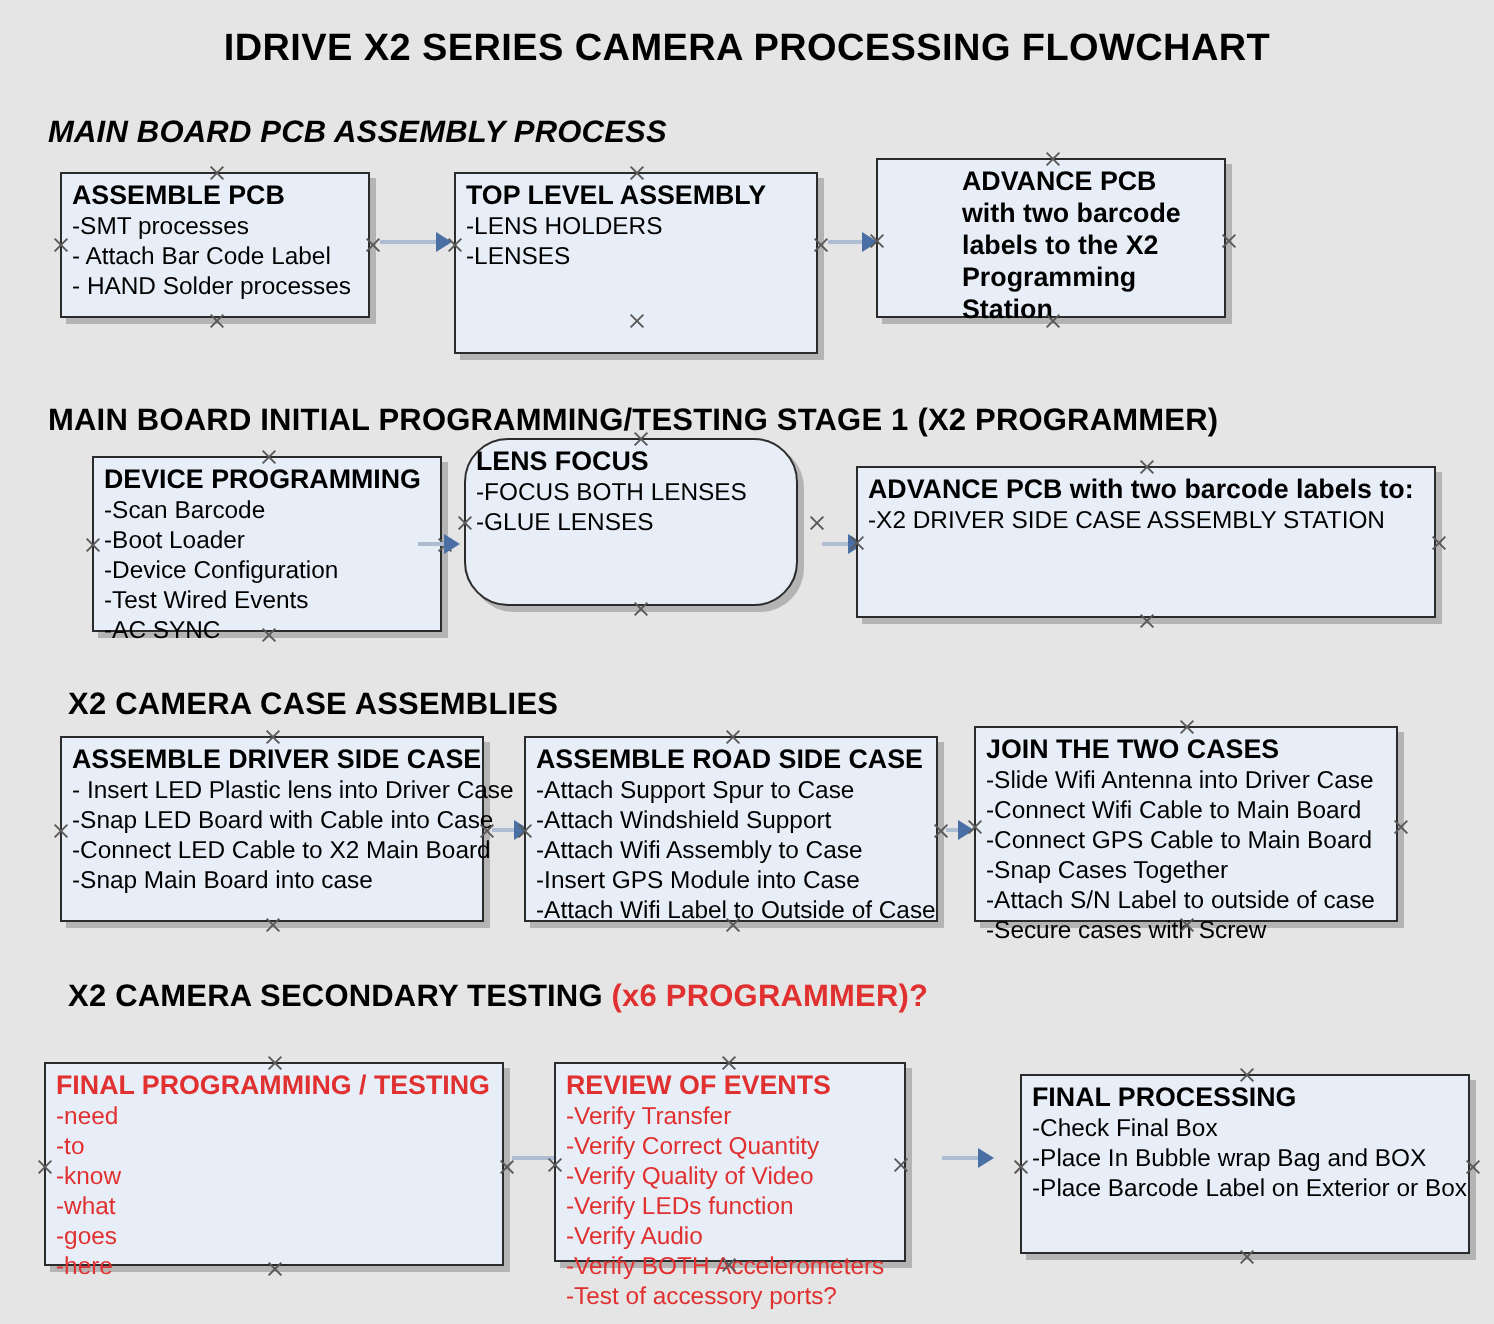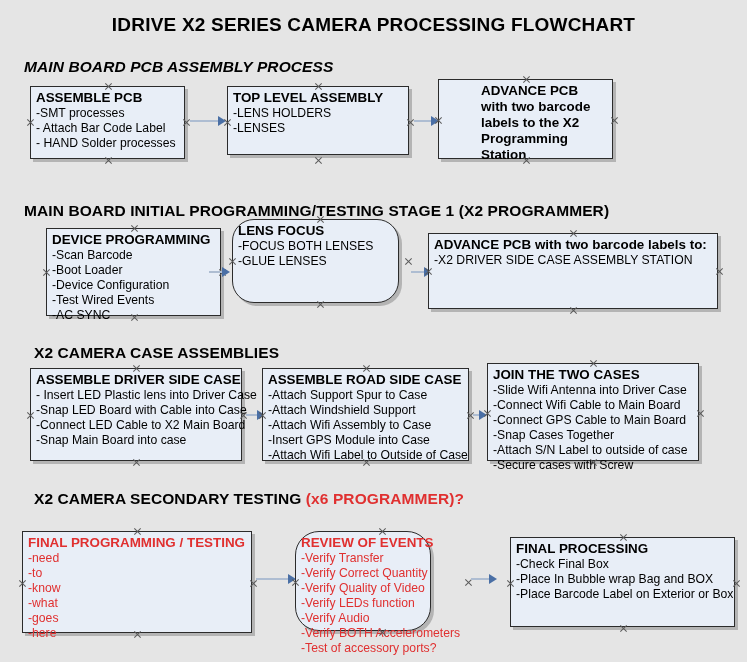--- a/index.html
+++ b/index.html
@@ -127,21 +127,21 @@
     <div class="line">- HAND Solder processes</div>
     <div class="handle" style="left:-5px; top:31px;"></div>
     <div class="handle" style="left:73px; top:-5px;"></div>
     <div class="handle" style="left:73px; top:69px;"></div>
     <div class="handle" style="left:151px; top:31px;"></div>
   </div>
 
   <div class="conn" style="left:190px; top:120px; width:32px;"></div>
   <div class="arrowhead" style="left:218px; top:116px;"></div>
 
-  <div class="node" style="left:227px; top:86px; width:182px; height:69px;">
+  <div class="node" style="left:227px; top:86px; width:182px; height:91px;">
     <div class="head">TOP LEVEL ASSEMBLY</div>
     <div class="line">-LENS HOLDERS</div>
     <div class="line">-LENSES</div>
     <div class="handle" style="left:-5px; top:31px;"></div>
     <div class="handle" style="left:86px; top:-5px;"></div>
     <div class="handle" style="left:86px; top:69px;"></div>
     <div class="handle" style="left:178px; top:31px;"></div>
   </div>
 
   <div class="conn" style="left:414px; top:120px; width:22px;"></div>
@@ -260,21 +260,21 @@
     <div class="line">-here</div>
     <div class="handle" style="left:-5px; top:47px;"></div>
     <div class="handle" style="left:110px; top:-5px;"></div>
     <div class="handle" style="left:110px; top:98px;"></div>
     <div class="handle" style="left:226px; top:47px;"></div>
   </div>
 
   <div class="conn" style="left:256px; top:578px; width:36px;"></div>
   <div class="arrowhead" style="left:288px; top:574px;"></div>
 
-  <div class="node red" style="left:295px; top:531px; width:136px; height:100px;border-radius:24px;">
+  <div class="node red" style="left:277px; top:531px; width:176px; height:100px;">
     <div class="head">REVIEW OF EVENTS</div>
     <div class="line">-Verify Transfer</div>
     <div class="line">-Verify Correct Quantity</div>
     <div class="line">-Verify Quality of Video</div>
     <div class="line">-Verify LEDs function</div>
     <div class="line">-Verify Audio</div>
     <div class="line">-Verify BOTH Accelerometers</div>
     <div class="line overflow">-Test of accessory ports?</div>
     <div class="handle" style="left:-5px; top:46px;"></div>
     <div class="handle" style="left:82px; top:-5px;"></div>

